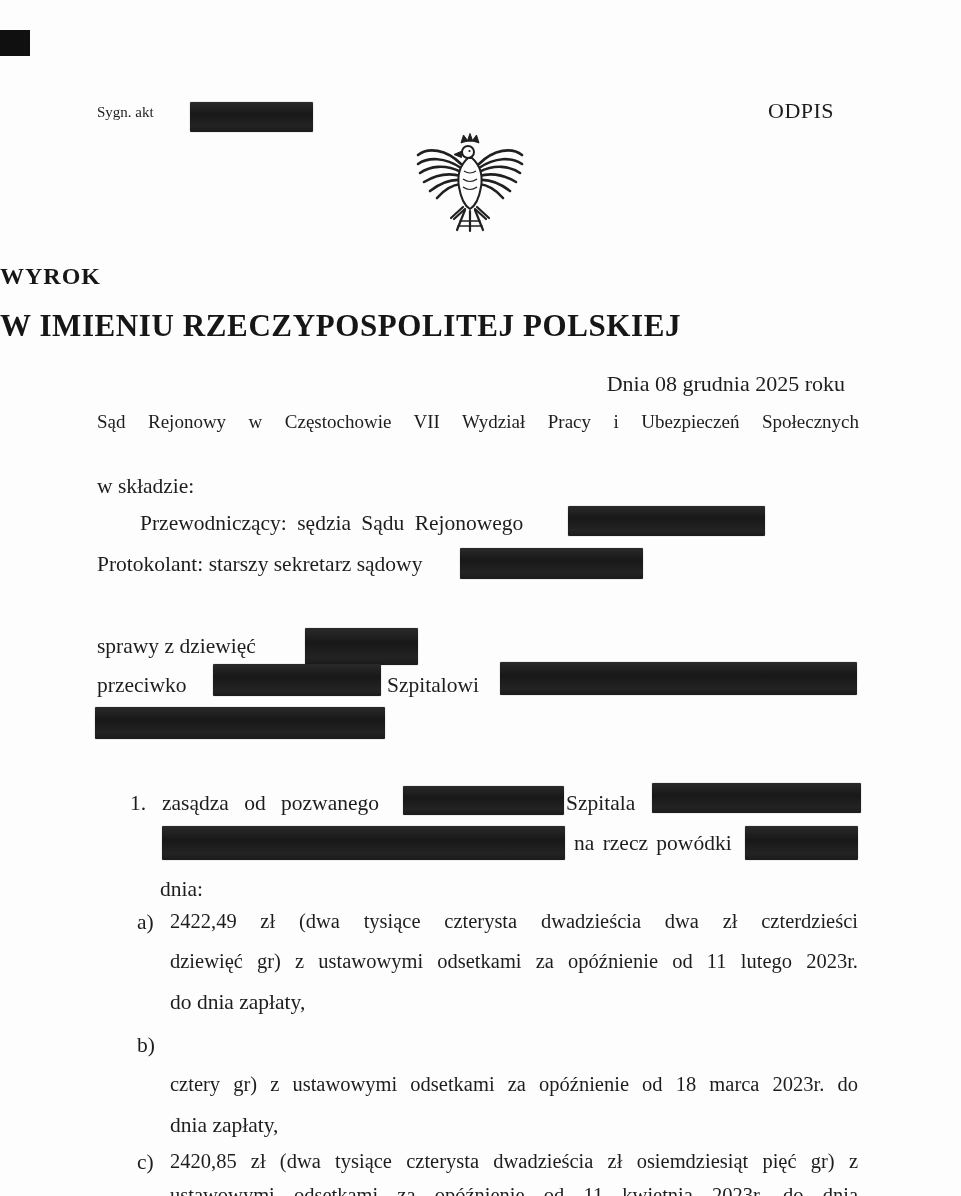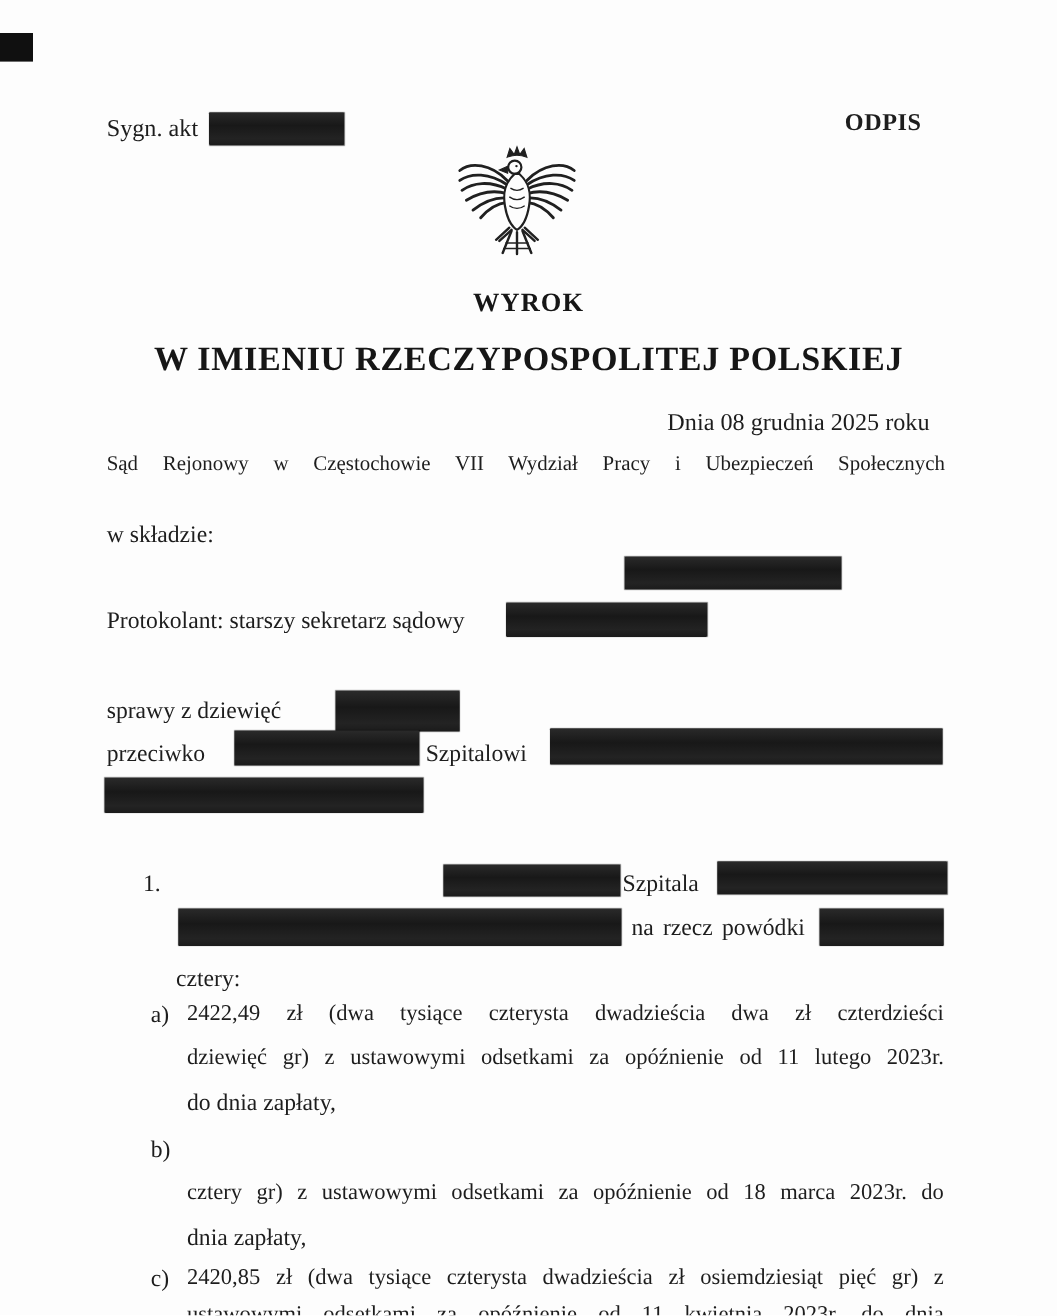--- a/index.html
+++ b/index.html
@@ -16,25 +16,24 @@
     font-size:21.5px;
     line-height:1.15;
     white-space:nowrap;
   }
   .just{
     white-space:normal;
     font-size:20.5px;
     text-align:justify;
     text-align-last:justify;
   }
-  .bold{font-weight:bold;}
+  .bold{font-weight:normal;}
   .heading{
     position:absolute;
     left:0;width:961px;
-    text-align:center;
     font-weight:bold;
     font-size:24px;
     letter-spacing:0.6px;
     color:#161616;
   }
   .redaction{
     position:absolute;
     background:linear-gradient(180deg,#2a2a2a 0%,#181818 40%,#232323 80%,#1b1b1b 100%);
     border-radius:1px;
     box-shadow:0 0 1px rgba(0,0,0,.6);
@@ -46,21 +45,21 @@
   }
   .emblem{position:absolute;left:412px;top:131px;}
 </style>
 </head>
 <body>
 
 <div class="page">
 
   <div class="corner-mark"></div>
 
-  <div class="line" style="left:97px;top:104px;font-size:22px">Sygn. akt</div>
+  <div class="line" style="left:97px;top:104px;font-size:15px">Sygn. akt</div>
   <div class="redaction" style="left:190px;top:102px;width:123px;height:30px"></div>
   <div class="line bold" style="left:768px;top:98px;font-size:22px;letter-spacing:0.5px">ODPIS</div>
 
   <svg class="emblem" width="116" height="122" viewBox="0 0 116 122">
     <g fill="none" stroke="#202020" stroke-width="2.6" stroke-linecap="round">
 
       <path d="M49,33 C34,18 16,16 6,24"></path>
       <path d="M49,37 C33,26 16,26 6,33"></path>
       <path d="M49,41 C33,33 18,35 8,42"></path>
       <path d="M49,45 C35,41 22,45 12,51"></path>
@@ -101,46 +100,48 @@
   </svg>
 
   <div class="heading" style="top:263px;letter-spacing:1px">WYROK</div>
   <div class="heading" style="top:308px;font-size:31px">W IMIENIU RZECZYPOSPOLITEJ POLSKIEJ</div>
 
   <div class="line" style="right:116px;top:371px;font-size:22px">Dnia 08 grudnia 2025 roku</div>
 
   <div class="line just" style="left:97px;top:411px;width:762px;font-size:19px">Sąd Rejonowy w Częstochowie VII Wydział Pracy i Ubezpieczeń Społecznych</div>
   <div class="line" style="left:97px;top:474px">w składzie:</div>
 
+  <div class="line" style="left:140px;top:511px;word-spacing:5px">Przewodniczący: sędzia Sądu Rejonowego</div>
   <div class="redaction" style="left:568px;top:506px;width:197px;height:30px"></div>
 
   <div class="line" style="left:97px;top:552px">Protokolant: starszy sekretarz sądowy</div>
   <div class="redaction" style="left:460px;top:548px;width:183px;height:31px"></div>
 
 
   <div class="line" style="left:97px;top:634px">sprawy z dziewięć</div>
   <div class="redaction" style="left:305px;top:628px;width:113px;height:37px"></div>
 
   <div class="line" style="left:97px;top:673px">przeciwko</div>
   <div class="redaction" style="left:213px;top:664px;width:168px;height:32px"></div>
   <div class="line" style="left:387px;top:673px">Szpitalowi</div>
   <div class="redaction" style="left:500px;top:662px;width:357px;height:33px"></div>
   <div class="redaction" style="left:95px;top:707px;width:290px;height:32px"></div>
 
 
   <div class="line" style="left:130px;top:791px">1.</div>
+  <div class="line" style="left:162px;top:791px;word-spacing:10px">zasądza od pozwanego</div>
   <div class="redaction" style="left:403px;top:786px;width:161px;height:29px"></div>
   <div class="line" style="left:566px;top:791px">Szpitala</div>
   <div class="redaction" style="left:652px;top:783px;width:209px;height:30px"></div>
 
   <div class="redaction" style="left:162px;top:826px;width:403px;height:34px"></div>
   <div class="line" style="left:574px;top:831px;word-spacing:3px">na rzecz powódki</div>
   <div class="redaction" style="left:745px;top:826px;width:113px;height:34px"></div>
 
-  <div class="line" style="left:160px;top:877px">cztery:</div>
+  <div class="line" style="left:160px;top:877px">dnia:</div>
 
   <div class="line" style="left:137px;top:910px">a)</div>
   <div class="line just" style="left:170px;top:910px;width:688px">2422,49 zł (dwa tysiące czterysta dwadzieścia dwa zł czterdzieści</div>
   <div class="line just" style="left:170px;top:950px;width:688px">dziewięć gr) z ustawowymi odsetkami za opóźnienie od 11 lutego 2023r.</div>
   <div class="line" style="left:170px;top:990px">do dnia zapłaty,</div>
 
   <div class="line" style="left:137px;top:1033px">b)</div>
   <div class="line just" style="left:170px;top:1073px;width:688px">cztery gr) z ustawowymi odsetkami za opóźnienie od 18 marca 2023r. do</div>
   <div class="line" style="left:170px;top:1113px">dnia zapłaty,</div>
 

